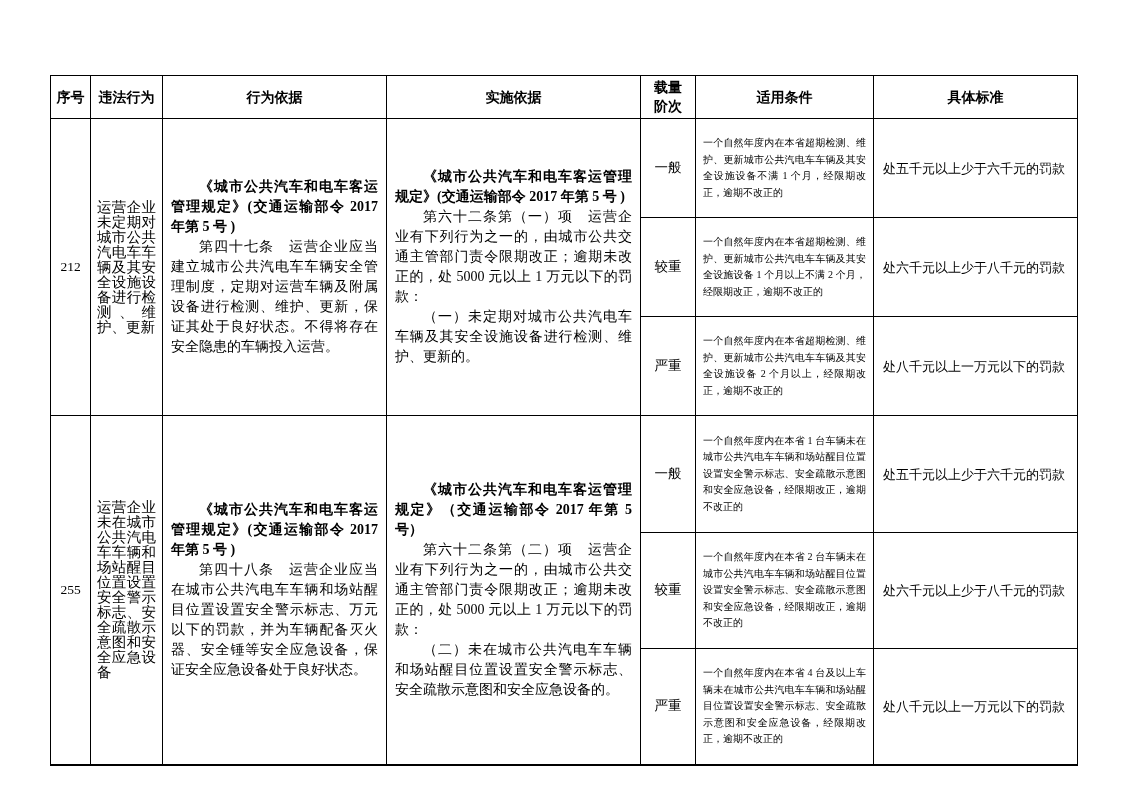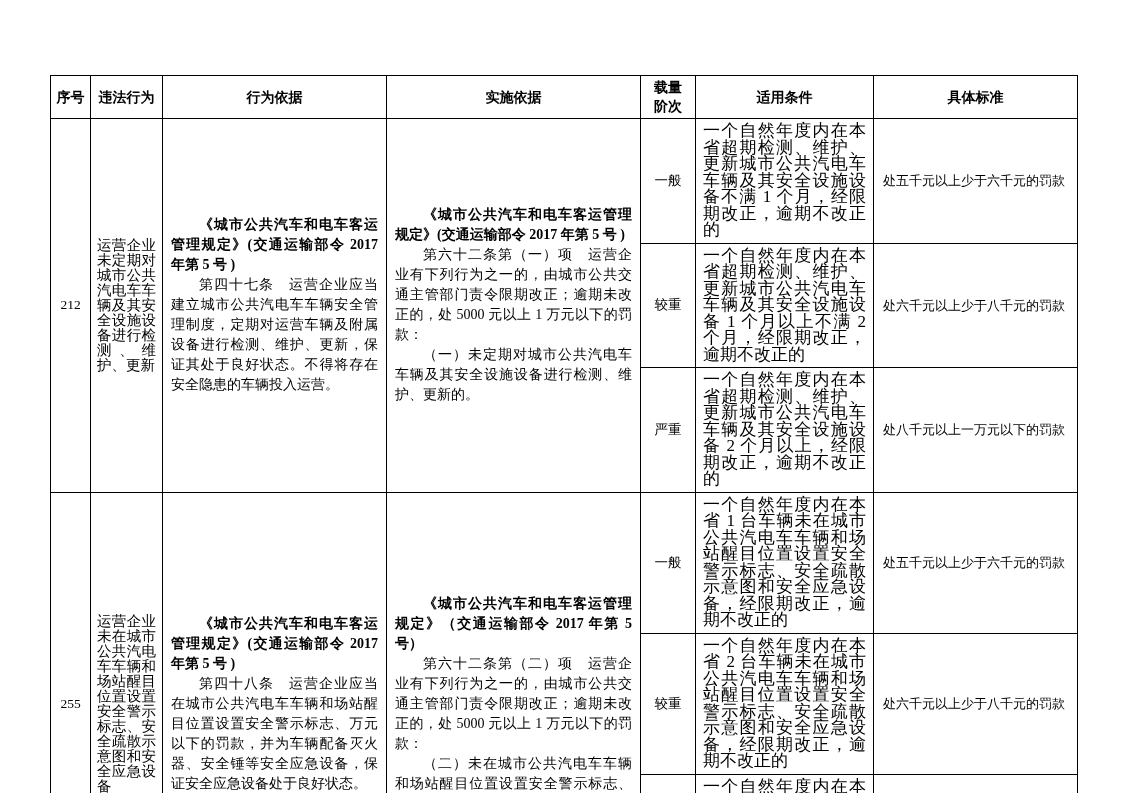--- a/index.html
+++ b/index.html
@@ -63,22 +63,22 @@
     line-height: 20px;
     text-align: justify;
     text-indent: 2em;
   }
   td.basis-cell p.law-title { font-weight: bold; }
   td.lvl-cell {
     text-align: center;
     font-size: 13.5px;
   }
   td.cond-cell {
-    padding: 4px 7px;
-    font-size: 17px;
+    padding: 16px 7px;
+    font-size: 10px;
     line-height: 16.5px;
     text-align: justify;
   }
   td.std-cell {
     padding: 7px 9px;
     font-size: 13px;
     line-height: 17px;
   }
   .page-number {
     position: absolute;
@@ -164,19 +164,19 @@
         <td class="cond-cell">一个自然年度内在本省 1 台车辆未在城市公共汽电车车辆和场站醒目位置设置安全警示标志、安全疏散示意图和安全应急设备，经限期改正，逾期不改正的</td>
         <td class="std-cell">处五千元以上少于六千元的罚款</td>
       </tr>
       <tr style="height:113px">
         <td class="lvl-cell">较重</td>
         <td class="cond-cell">一个自然年度内在本省 2 台车辆未在城市公共汽电车车辆和场站醒目位置设置安全警示标志、安全疏散示意图和安全应急设备，经限期改正，逾期不改正的</td>
         <td class="std-cell">处六千元以上少于八千元的罚款</td>
       </tr>
       <tr style="height:117px">
         <td class="lvl-cell">严重</td>
-        <td class="cond-cell">一个自然年度内在本省 1 台及以上车辆未在城市公共汽电车车辆和场站醒目位置设置安全警示标志、安全疏散示意图和安全应急设备，经限期改正，逾期不改正的</td>
+        <td class="cond-cell">一个自然年度内在本省 4 台及以上车辆未在城市公共汽电车车辆和场站醒目位置设置安全警示标志、安全疏散示意图和安全应急设备，经限期改正，逾期不改正的</td>
         <td class="std-cell">处八千元以上一万元以下的罚款</td>
       </tr>
     </tbody>
   </table>
 
 </div>
 
 </body></html>

